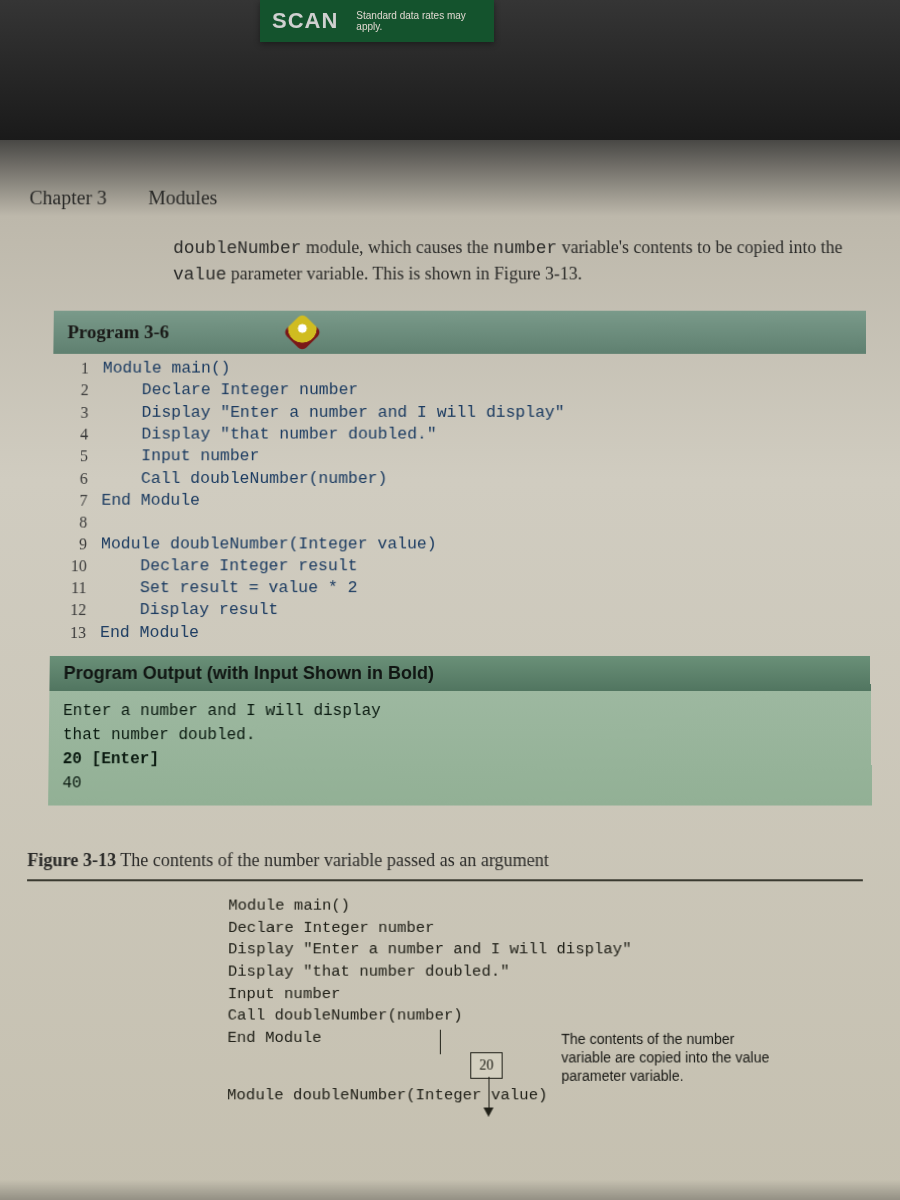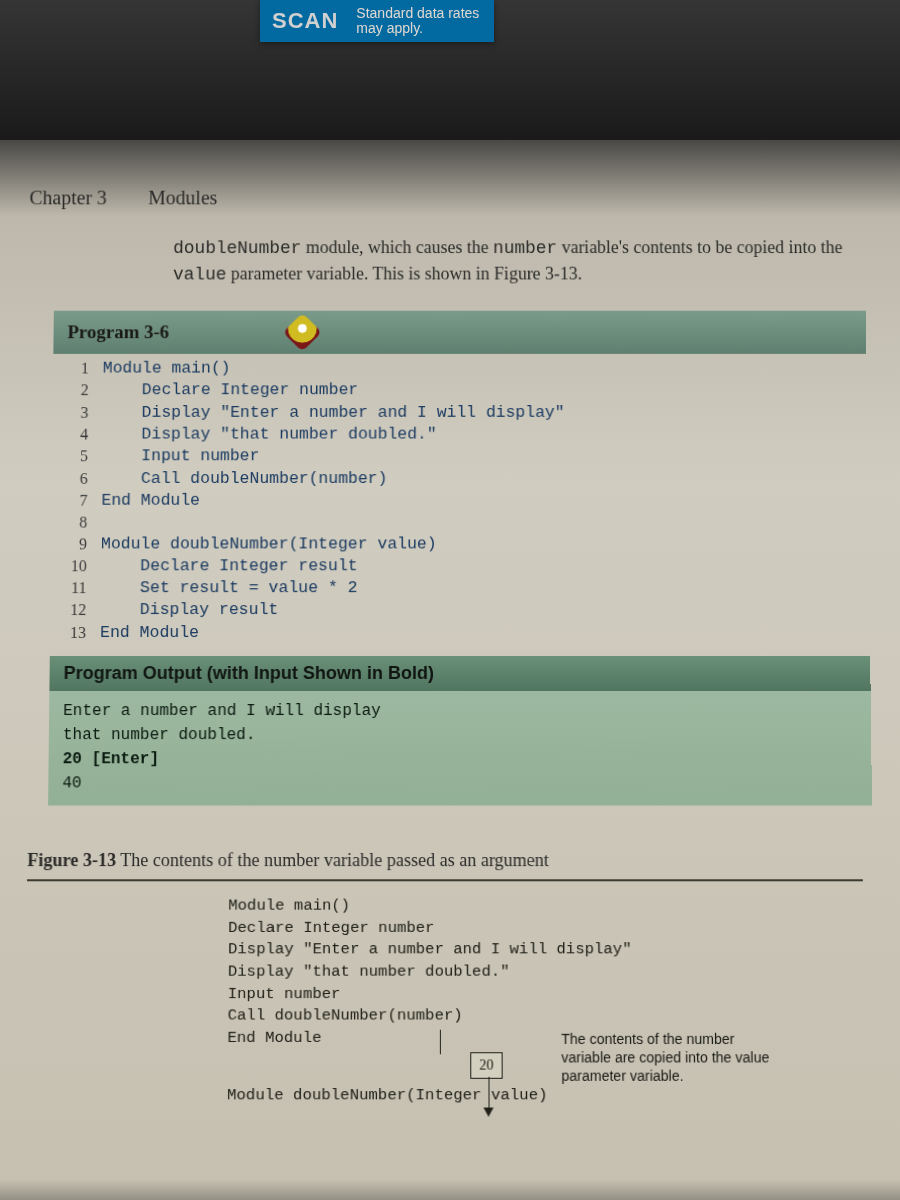--- a/index.html
+++ b/index.html
@@ -22,38 +22,38 @@
     top: 0; left: 0; right: 0;
     height: 140px;
     background: linear-gradient(180deg, #353535 0%, #1a1a1a 100%);
   }
   .scan-box {
     position: absolute;
     top: 0;
     left: 260px;
     width: 210px;
     height: 42px;
-    background: #0369a1;
+    background: #14532d;
     color: #fff;
     display: flex;
     align-items: center;
     padding: 0 12px;
     box-shadow: 0 2px 6px rgba(0,0,0,0.4);
   }
   .scan-title {
     font-family: Arial, sans-serif;
     font-weight: 900;
     font-size: 22px;
     letter-spacing: 1px;
     margin-right: 18px;
     color: #d0d0d0;
   }
   .scan-sub {
     font-family: Arial, sans-serif;
-    font-size: 14px;
+    font-size: 10px;
     line-height: 1.1;
     color: #e0d8d0;
   }
   .page {
     position: absolute;
     top: 150px;
     left: 0;
     right: 0;
     bottom: 0;
     padding: 30px 30px 0 20px;

